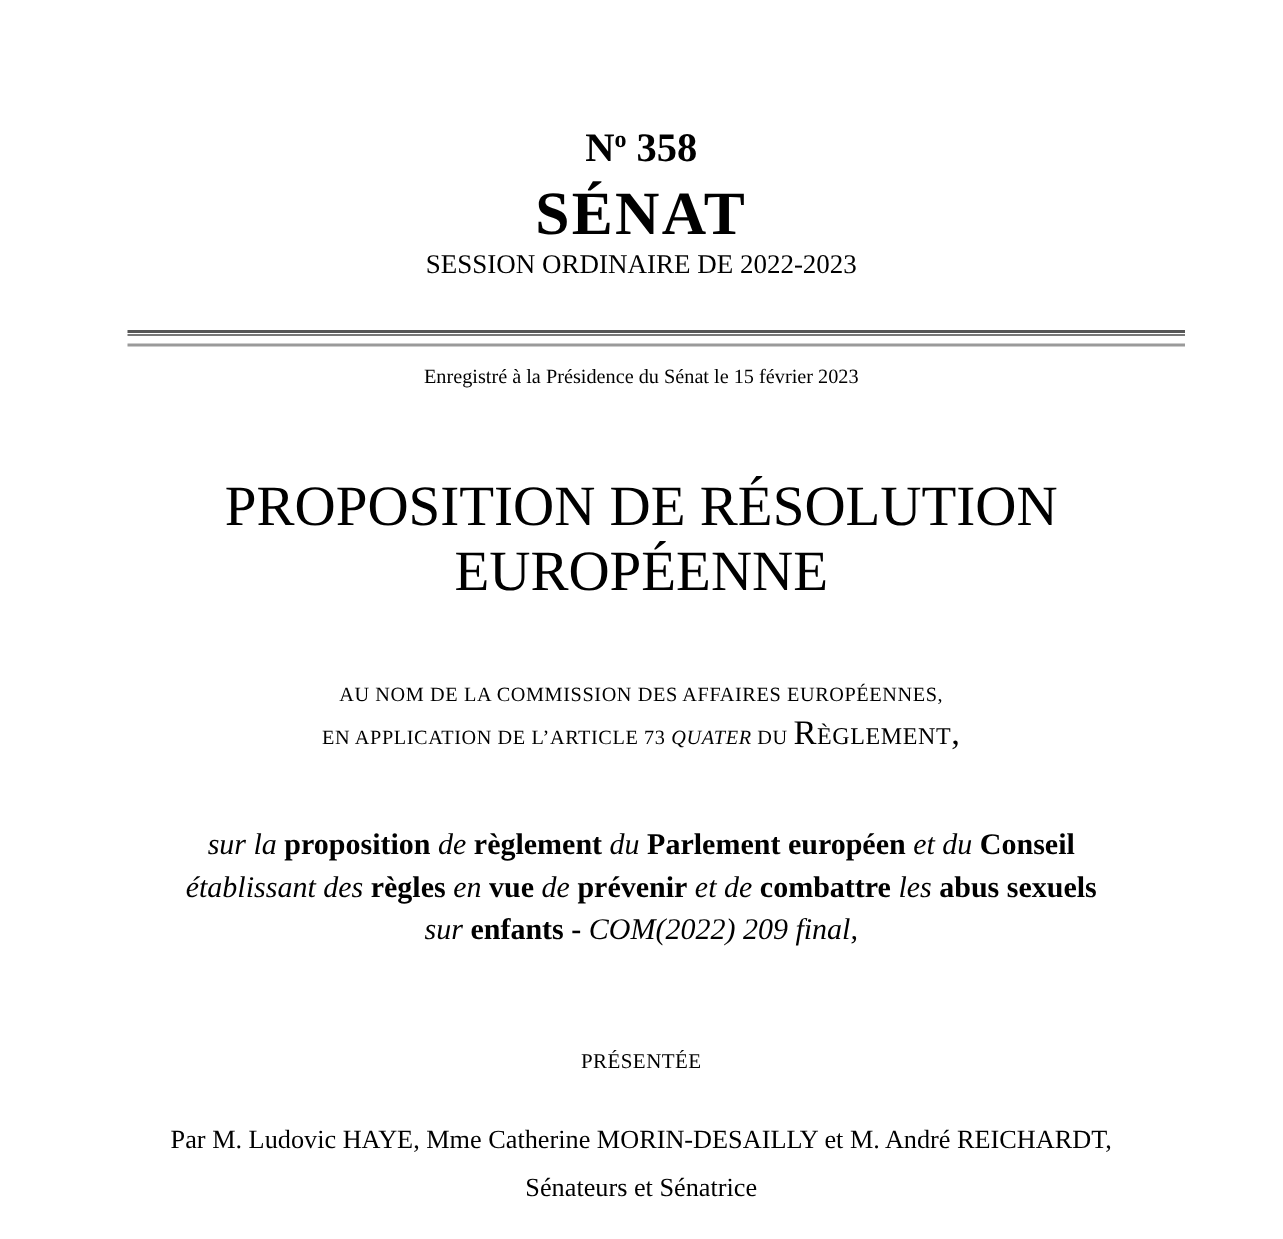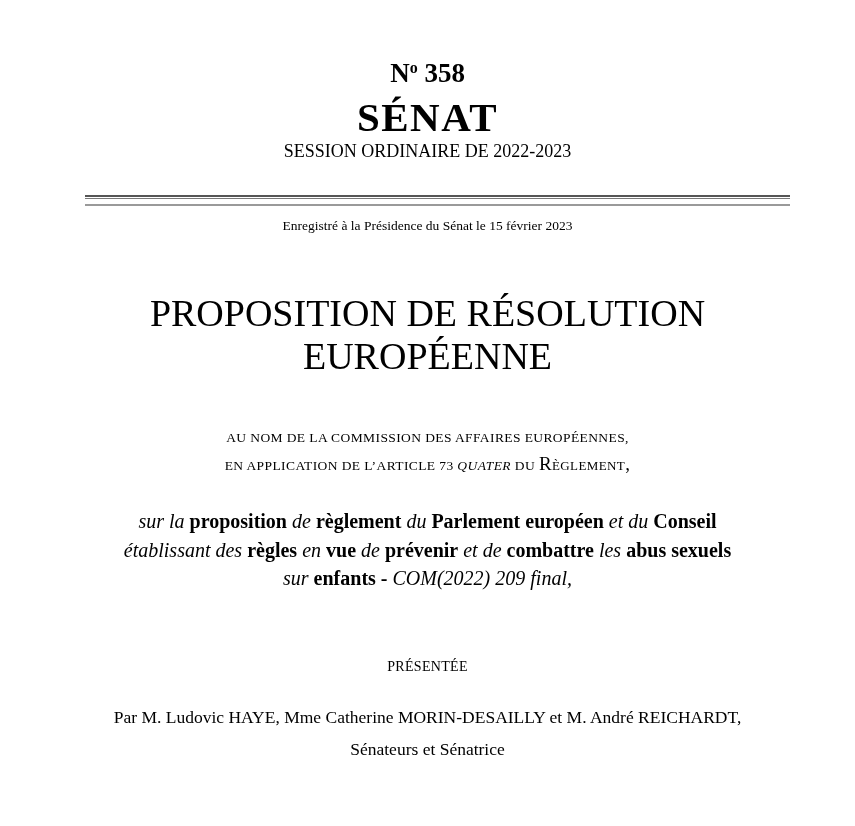--- a/index.html
+++ b/index.html
@@ -13,21 +13,21 @@
   .page {
     position: relative;
     width: 855px;
     height: 826px;
     background: #ffffff;
     color: #000000;
     font-family: "Liberation Serif", "DejaVu Serif", serif;
     text-align: center;
   }
   .doc-number {
-    padding-top: 56px;
+    padding-top: 81px;
     font-size: 27px;
     font-weight: 700;
     line-height: 34px;
   }
   .doc-number sup {
     font-size: 16px;
     vertical-align: 9px;
     line-height: 0;
   }
   .institution {
@@ -62,27 +62,27 @@
     line-height: 43px;
   }
   .commission {
     margin-top: 47px;
     font-size: 13.5px;
     line-height: 26px;
     letter-spacing: 0.4px;
   }
   .commission .sc-reglement {
     font-variant: small-caps;
-    font-size: 19px;
+    font-size: 23px;
   }
   .commission .it {
     font-style: italic;
   }
   .subject {
-    margin-top: 28px;
+    margin-top: 44px;
     font-size: 20px;
     line-height: 28.5px;
   }
   .subject .it { font-style: italic; }
   .subject .b  { font-weight: 700; }
   .subject .n  { font-weight: 700; }
   .presented {
     margin-top: 65px;
     font-size: 14px;
     line-height: 17px;

